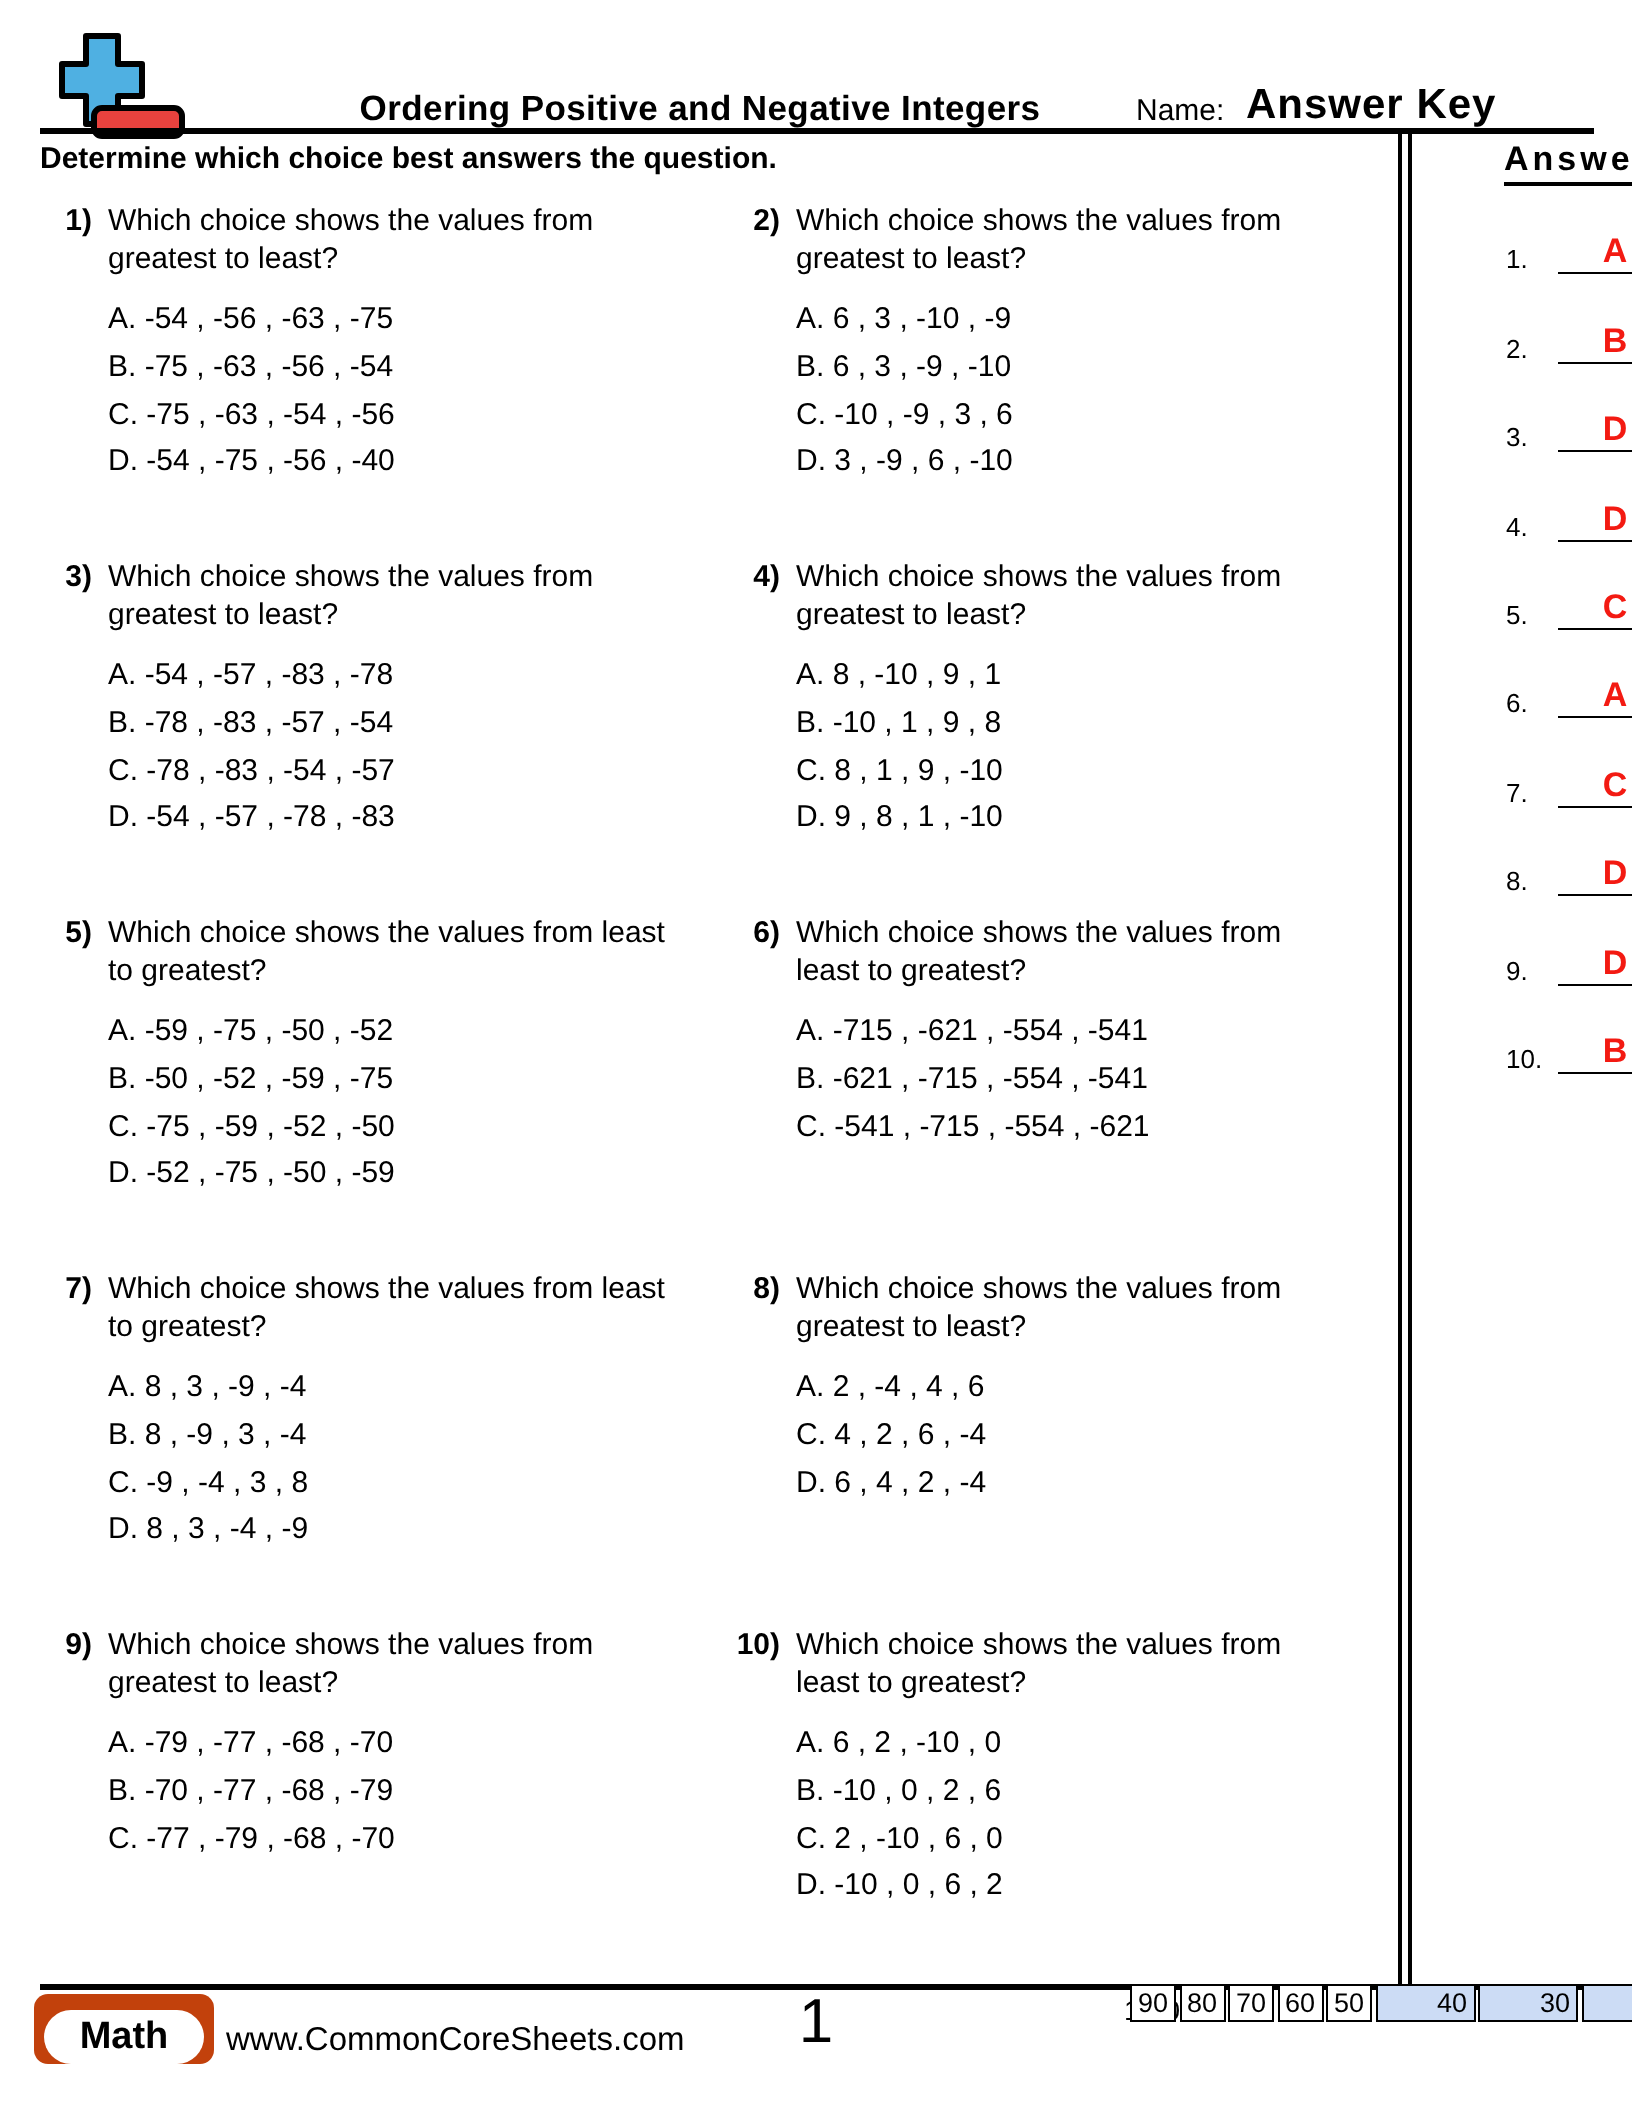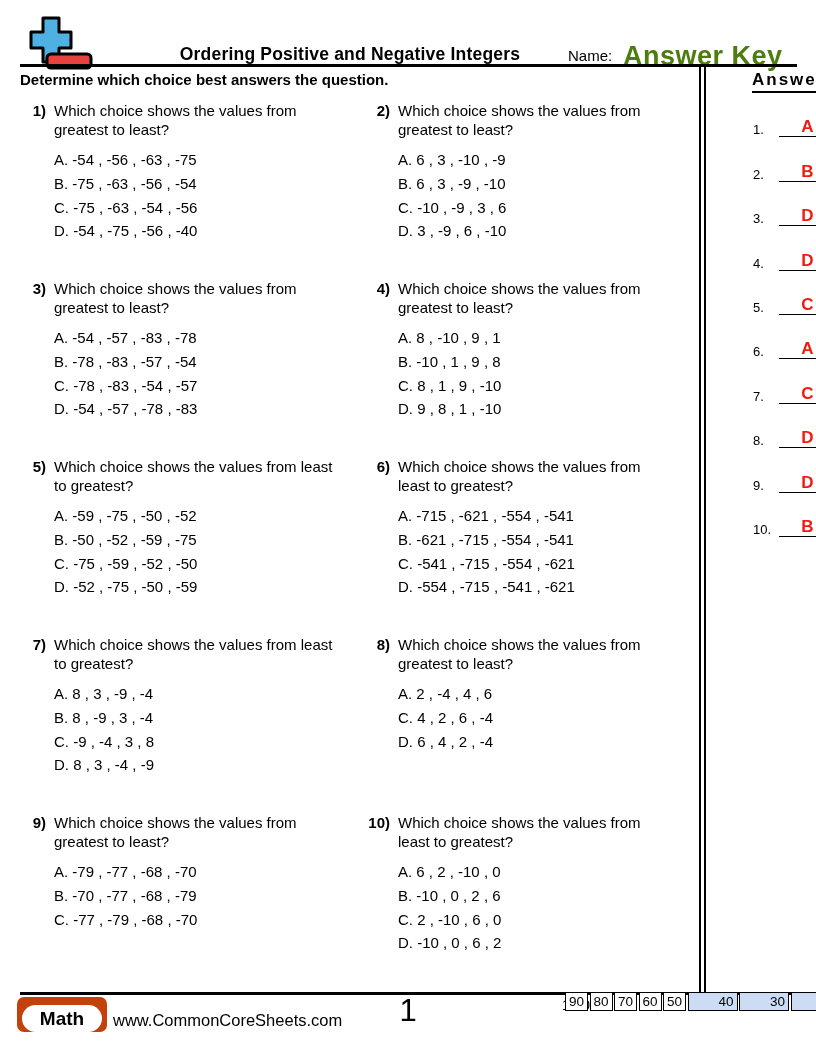--- a/index.html
+++ b/index.html
@@ -5,21 +5,21 @@
   html,body{margin:0;padding:0;}
   body{
     width:816px;height:1056px;position:relative;background:#ffffff;color:#000;
     font-family:"Liberation Sans", sans-serif;overflow:hidden;
   }
   
   .logo{position:absolute;left:26px;top:14px;width:76px;height:58px;}
   .title{position:absolute;left:150px;top:44px;width:400px;text-align:center;
          font-size:17.5px;font-weight:600;letter-spacing:.2px;}
   .name-label{position:absolute;left:568px;top:47px;font-size:15px;}
-  .answer-key{position:absolute;left:623px;top:41px;font-size:27px;font-weight:bold;color:#4d7c0f;letter-spacing:.5px;}
+  .answer-key{position:absolute;left:623px;top:41px;font-size:21px;font-weight:bold;color:#000000;letter-spacing:.5px;}
   .header-rule{position:absolute;left:20px;top:64px;width:777px;height:3px;background:#000;}
   .instruction{position:absolute;left:20px;top:71px;font-size:15px;font-weight:bold;}
   
   .questions{position:absolute;left:20px;top:101px;width:676px;display:grid;
              grid-template-columns:344px 332px;grid-auto-rows:178px;}
   .question{display:flex;align-items:flex-start;}
   .q-num{flex:0 0 26px;width:26px;text-align:right;font-weight:bold;font-size:15px;line-height:19px;}
   .q-body{margin-left:8px;}
   .q-prompt{font-size:15px;line-height:19px;}
   .question.col1 .q-prompt{width:292px;}
@@ -131,21 +131,20 @@
   </div>
 
   <div class="question col2">
     <div class="q-num">6)</div>
     <div class="q-body">
       <div class="q-prompt">Which choice shows the values from least to greatest?</div>
       <div class="q-choices">
         <div class="q-choice">A. -715 , -621 , -554 , -541</div>
         <div class="q-choice">B. -621 , -715 , -554 , -541</div>
         <div class="q-choice">C. -541 , -715 , -554 , -621</div>
-        <div class="q-choice">D. -554 , -715 , -541 , -621</div>
       </div>
     </div>
   </div>
 
   <div class="question col1">
     <div class="q-num">7)</div>
     <div class="q-body">
       <div class="q-prompt">Which choice shows the values from least to greatest?</div>
       <div class="q-choices">
         <div class="q-choice">A. 8 , 3 , -9 , -4</div>

